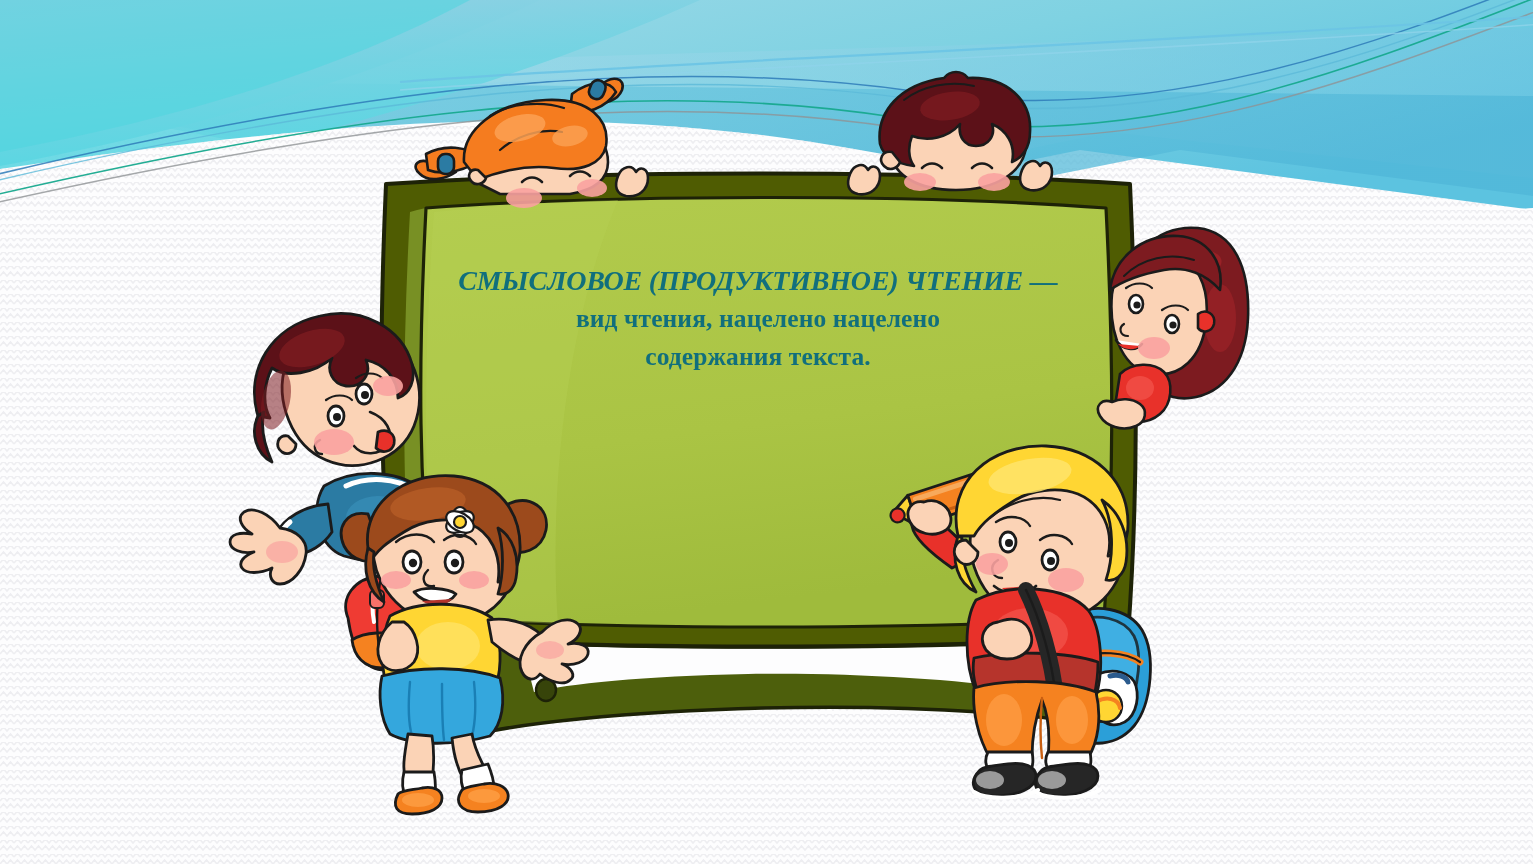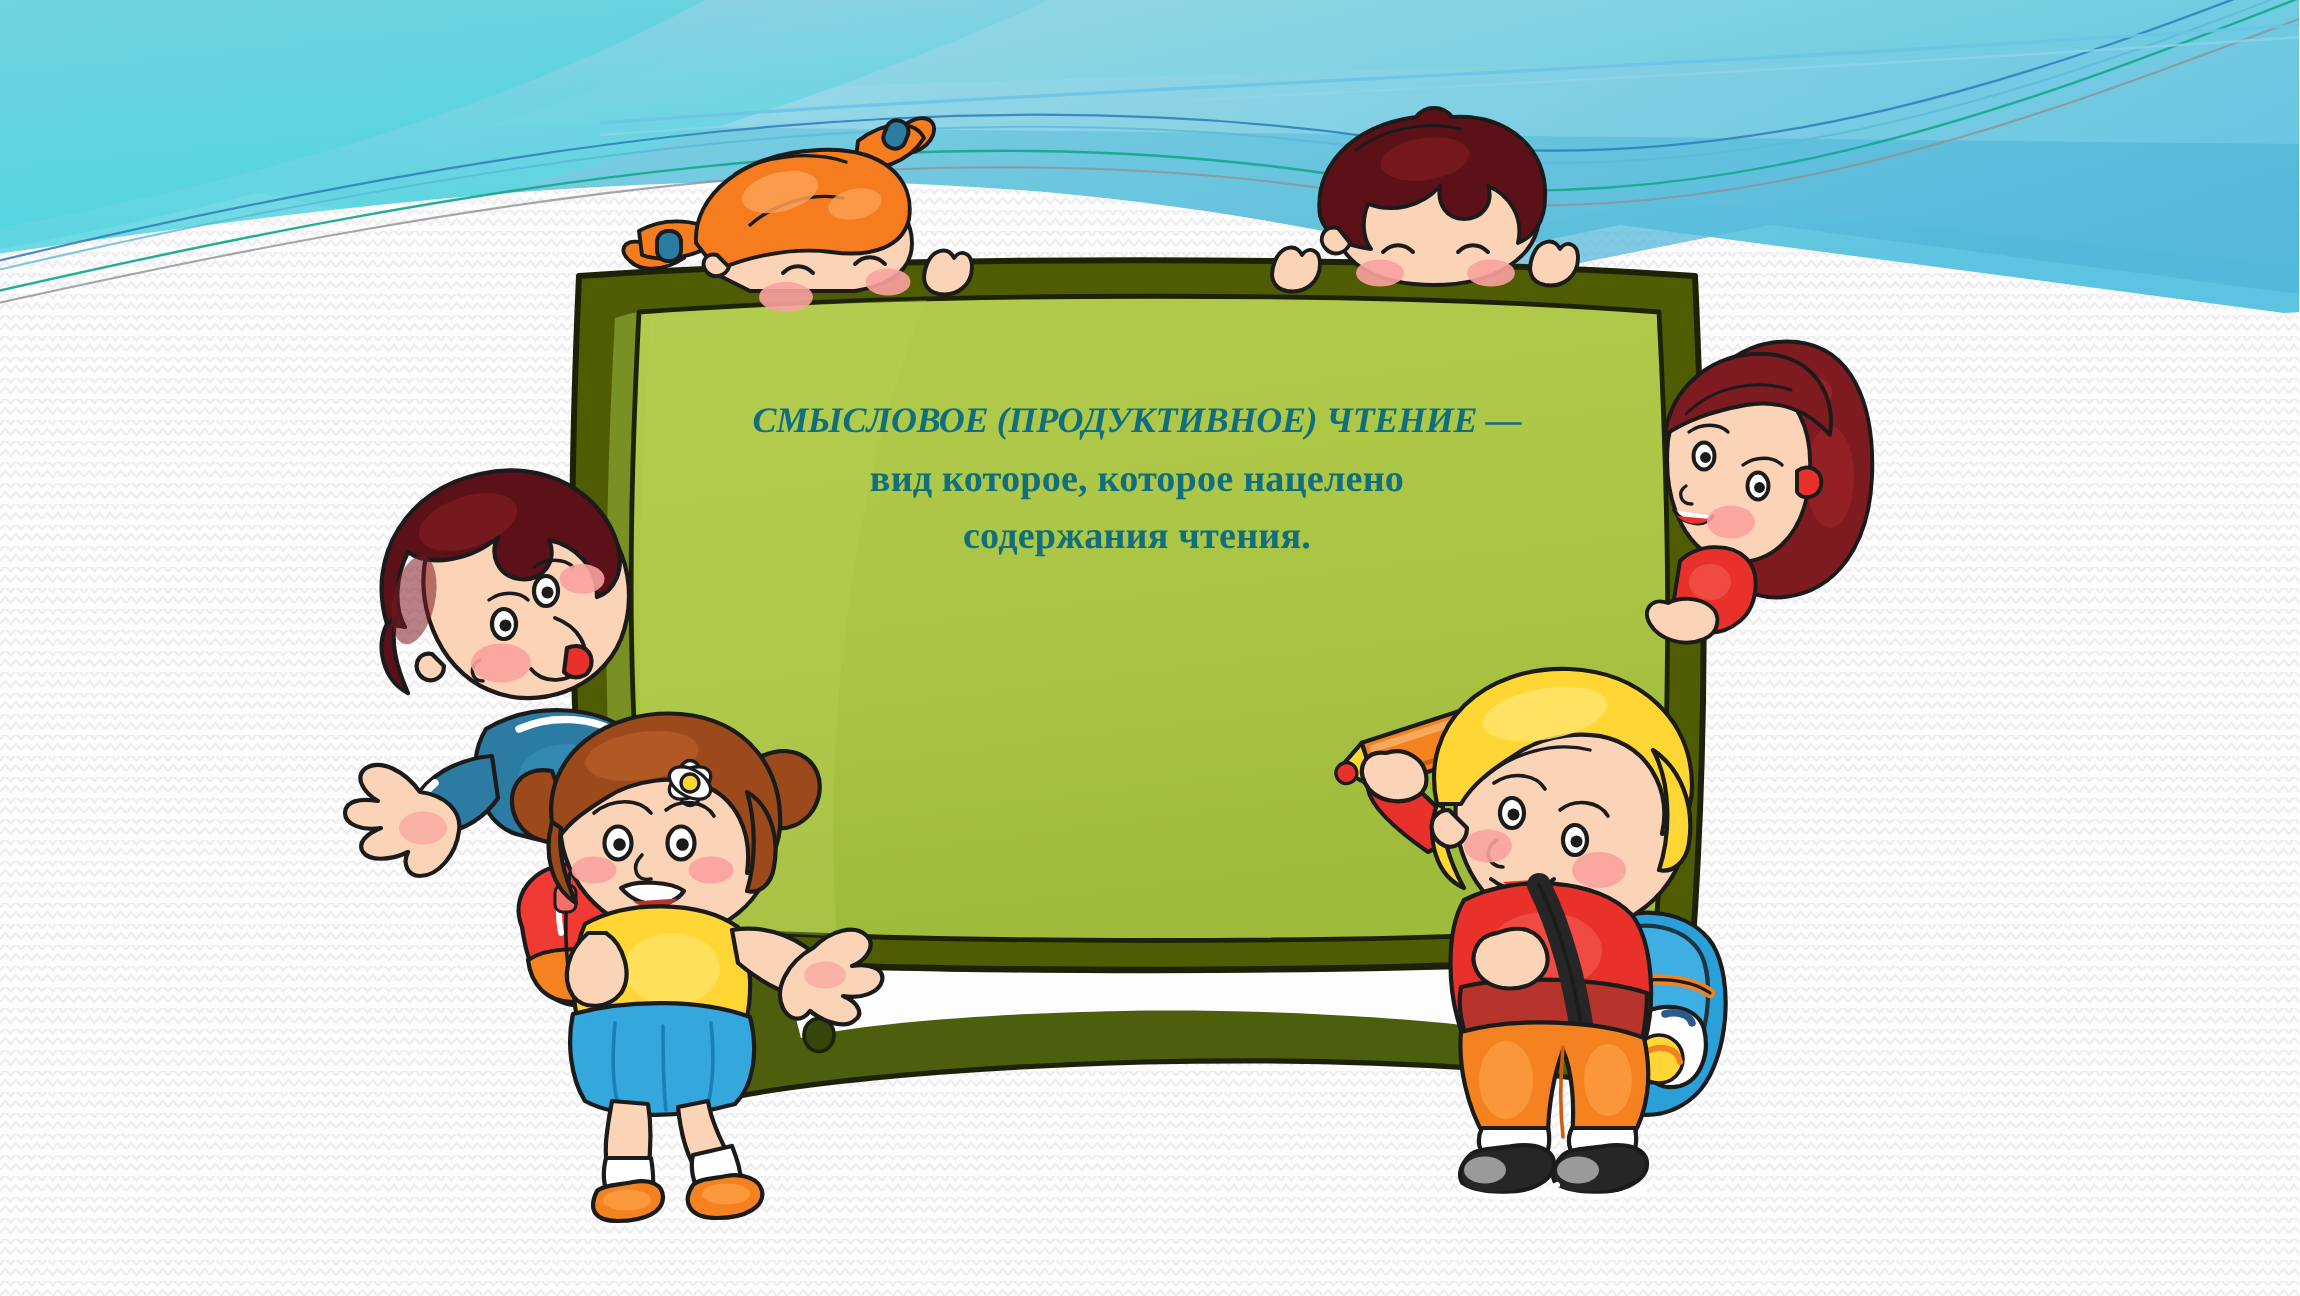--- a/index.html
+++ b/index.html
@@ -42,21 +42,21 @@
     font-family: "Liberation Serif", serif;
     font-weight: bold;
     font-size: 25.5px;
     line-height: 38px;
     letter-spacing: 0.1px;
     z-index: 6;
     pointer-events: none;
   }
   .board-text .lead {
     font-style: italic;
-    font-size: 24px;
+    font-size: 28px;
     letter-spacing: -0.2px;
     display: block;
   }
   .board-text .ln { display: block; }
 
   
   .kid { position: absolute; }
   .kid svg { display: block; overflow: visible; }
 
   .k-top-left   { left: 404px; top: 58px;  z-index: 8; }
@@ -143,22 +143,22 @@
       <path d="M42 44 C60 38 72 38 86 42 C80 190 80 330 86 452 C70 456 56 456 44 450 C34 330 34 188 42 44 Z" fill="#7a9226" opacity="0.95"></path>
 
       <path d="M58 40 C250 26 556 26 738 40 C746 196 746 322 736 450 C552 462 250 462 66 450 C50 322 50 196 58 40 Z" fill="url(#panelG)" stroke="#1d2207" stroke-width="3.2" stroke-linejoin="round"></path>
 
       <path d="M66 44 C120 38 180 34 250 32 C200 150 180 320 190 456 C140 454 100 452 68 450 C54 322 56 180 66 44 Z" fill="#b8d057" opacity="0.35"></path>
     </svg>
   </div>
 
   <div class="board-text">
     <span class="lead">СМЫСЛОВОЕ (ПРОДУКТИВНОЕ) ЧТЕНИЕ —</span>
-    <span class="ln">вид которое, которое нацелено</span>
-    <span class="ln">содержания чтения.</span>
+    <span class="ln">вид чтения, нацелено нацелено</span>
+    <span class="ln">содержания текста.</span>
   </div>
 
   <div class="kid k-top-left">
     <svg width="240" height="150" viewBox="0 0 240 150">
       <g stroke="#1b1b1b" stroke-width="2.6" stroke-linejoin="round" stroke-linecap="round">
 
         <path d="M30 106 C14 98 6 108 16 116 C24 124 40 122 52 114 Z" fill="#f57c1f"></path>
         <path d="M22 96 C40 86 64 88 76 100 C66 112 40 118 24 112 Z" fill="#f57c1f"></path>
         <rect x="34" y="96" width="16" height="20" rx="7" fill="#2b7ba3"></rect>
 

